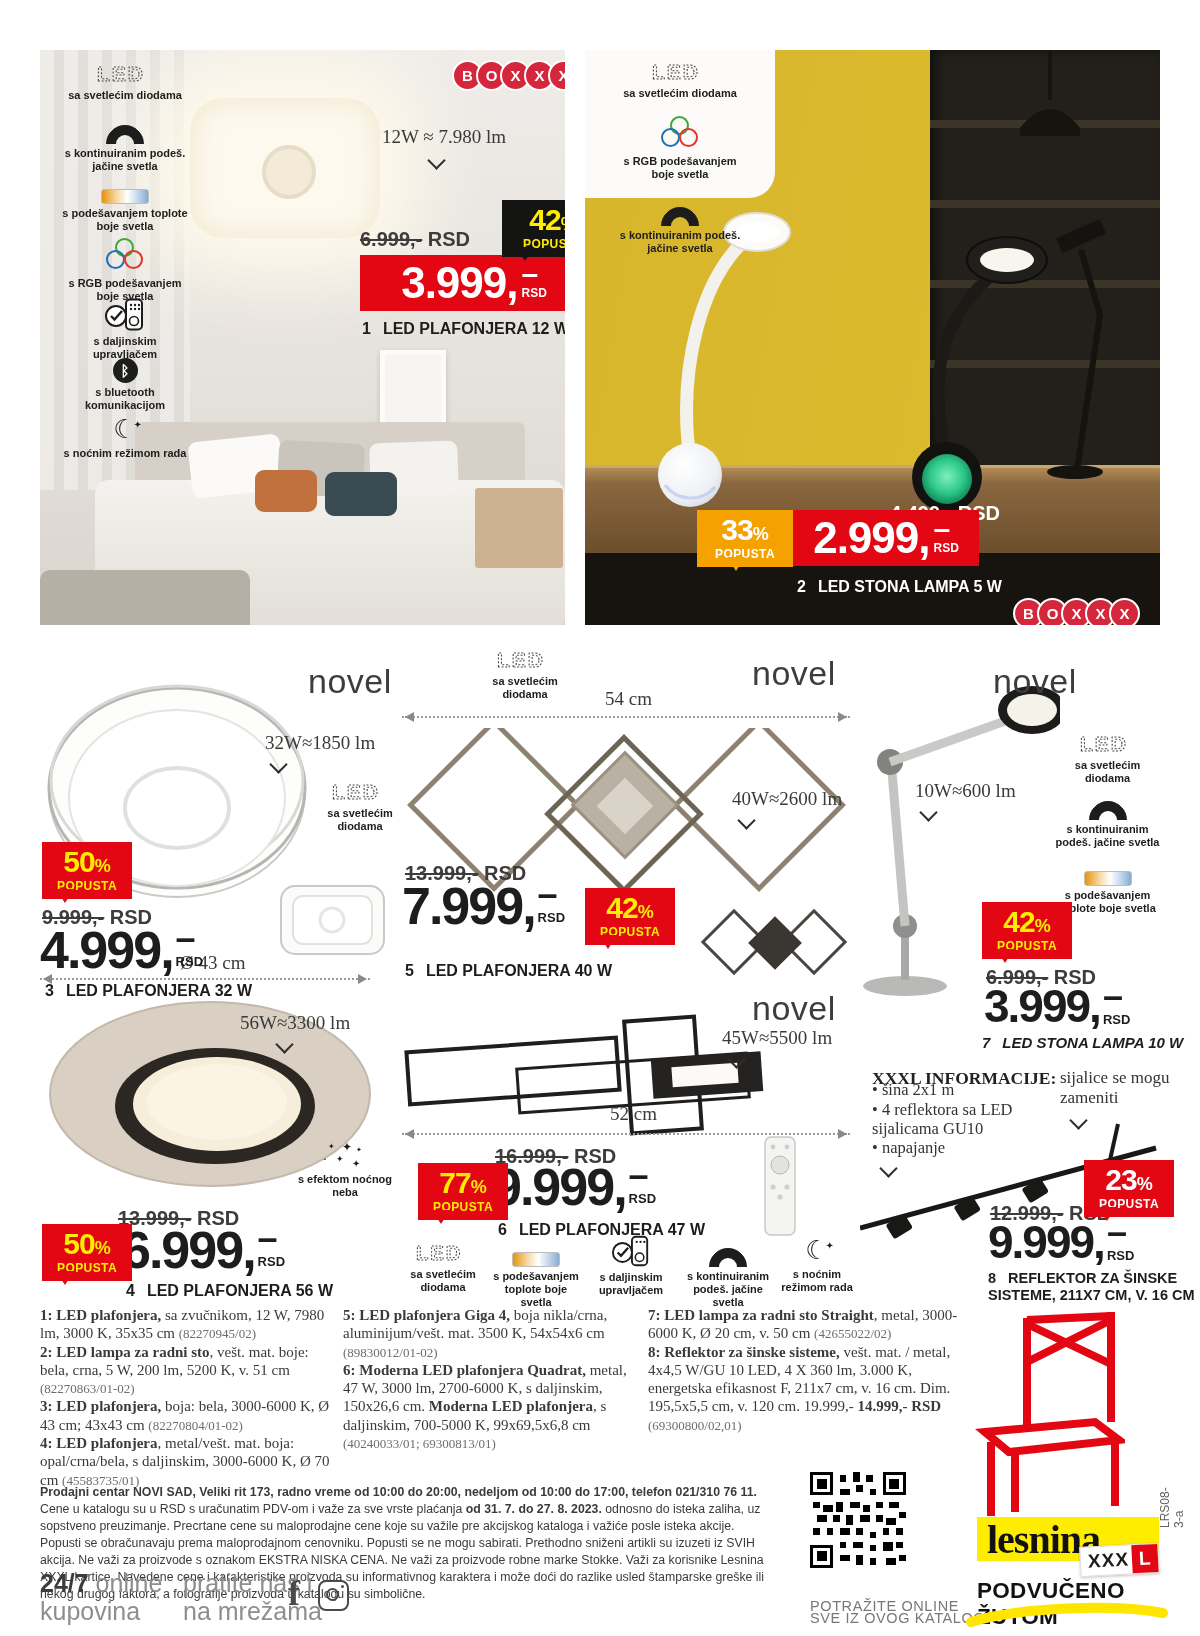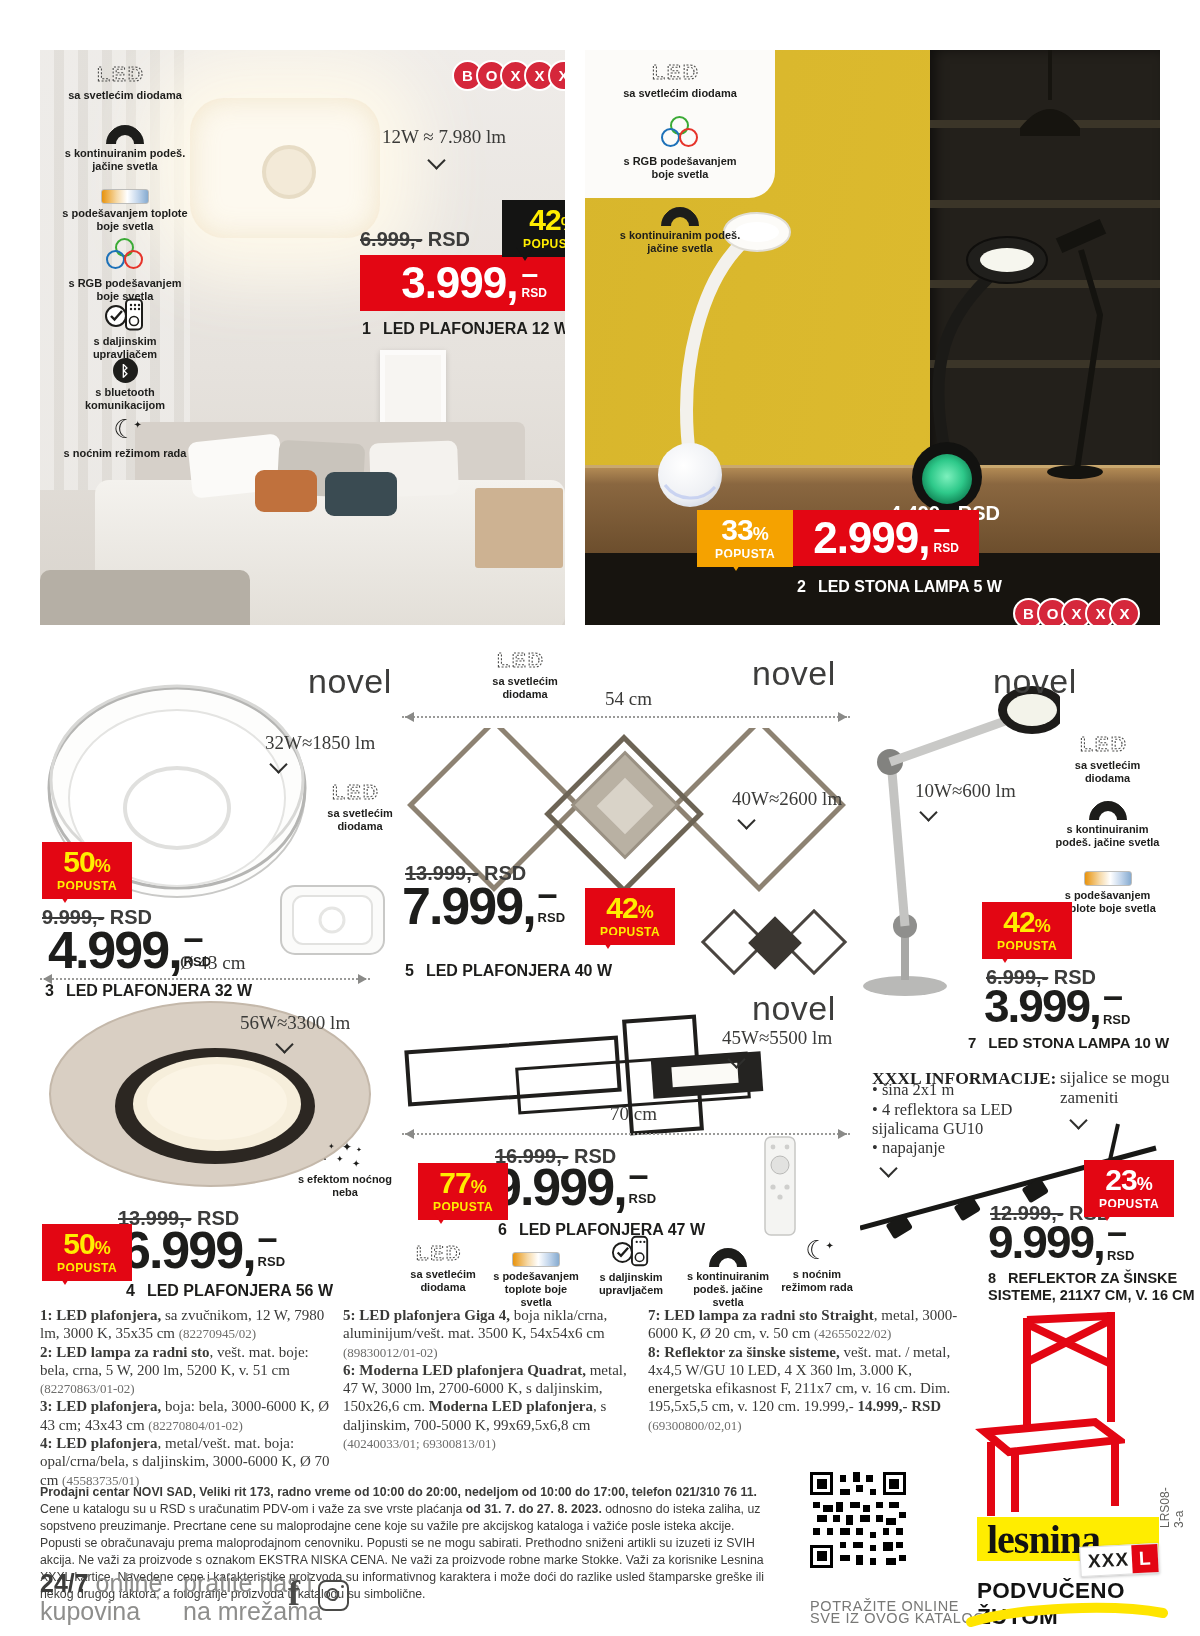--- a/index.html
+++ b/index.html
@@ -341,21 +341,21 @@
     <svg class="abs" style="left:235px;top:240px;" width="115" height="80" viewBox="0 0 115 80">
       <rect x="6" y="6" width="103" height="68" rx="14" fill="#fbfbfa" stroke="#c9c9c7" stroke-width="2"></rect>
       <rect x="18" y="16" width="79" height="48" rx="10" fill="#fff" stroke="#e2e2e0" stroke-width="2"></rect>
       <circle cx="57" cy="40" r="12" fill="none" stroke="#e6e6e4" stroke-width="3"></circle>
     </svg>
     <div class="badge" style="left:2px;top:202px;width:74px;">
       <span class="pct">50</span><span class="pcs">%</span>
       <span class="pop">POPUSTA</span>
     </div>
     <div class="old" style="left:2px;top:266px;"><span class="s">9.999,-</span> <span>RSD</span></div>
-    <div class="price" style="left:0px;top:288px;margin-left:8px;">
+    <div class="price" style="left:0px;top:288px;">
       <span class="num">4.999,</span>
       <span class="tail">
           <span class="dash">–</span>
           <span class="rsd">RSD</span>
         </span>
     </div>
     <div class="pname" style="left:5px;top:342px;">
       <span class="n">3</span><span>LED PLAFONJERA 32 W</span>
     </div>
   </div>
@@ -460,21 +460,21 @@
     <div class="chev" style="left:330px;top:68px;"></div>
     <svg class="abs" style="left:0;top:28px;" width="452" height="125" viewBox="0 0 452 125">
       <g fill="none" stroke="#1f1e1c" stroke-width="4">
         <rect x="8" y="32" width="210" height="52" transform="rotate(-4 113 58)"></rect>
         <rect x="118" y="48" width="230" height="44" transform="rotate(-4 233 70)" stroke-width="3"></rect>
         <rect x="228" y="6" width="70" height="112" transform="rotate(-4 263 62)"></rect>
       </g>
       <rect x="252" y="42" width="110" height="40" transform="rotate(-4 307 62)" fill="#242321"></rect>
       <rect x="272" y="52" width="66" height="20" transform="rotate(-4 305 62)" fill="#fbfaf6"></rect>
     </svg>
-    <div class="dimlabel" style="left:210px;top:118px;">70 cm</div>
+    <div class="dimlabel" style="left:210px;top:118px;">52 cm</div>
     <div class="dimline" style="left:2px;top:148px;width:448px;">
         <span class="al"></span>
         <span class="ar"></span>
       </div>
     <div class="old" style="left:95px;top:160px;"><span class="s">16.999,-</span> <span>RSD</span></div>
     <div class="badge" style="left:18px;top:178px;width:74px;">
       <span class="pct">77</span><span class="pcs">%</span>
       <span class="pop">POPUSTA</span>
     </div>
     <div class="price" style="left:93px;top:180px;">
@@ -579,21 +579,21 @@
       <span class="pop">POPUSTA</span>
     </div>
     <div class="old" style="left:126px;top:326px;"><span class="s">6.999,-</span> <span>RSD</span></div>
     <div class="price" style="left:124px;top:346px;">
       <span class="num" style="font-size:46px;">3.999,</span>
       <span class="tail">
           <span class="dash">–</span>
           <span class="rsd">RSD</span>
         </span>
     </div>
-    <div class="pname" style="left:108px;top:394px;font-size:15px;">
+    <div class="pname" style="left:122px;top:394px;font-size:15px;font-style:italic;">
       <span class="n">7</span><span>LED STONA LAMPA 10 W</span>
     </div>
   </div>
 
   <div class="abs" style="left:860px;top:1040px;width:305px;height:255px;">
     <div class="info-title" style="left:12px;top:28px;">XXXL INFORMACIJE:</div>
     <div class="info-li" style="left:12px;top:40px;">• šina 2x1 m</div>
     <div class="info-li" style="left:12px;top:60px;">• 4 reflektora sa LED sijalicama GU10</div>
     <div class="info-li" style="left:12px;top:98px;">• napajanje</div>
     <div class="chev" style="left:22px;top:122px;"></div>

